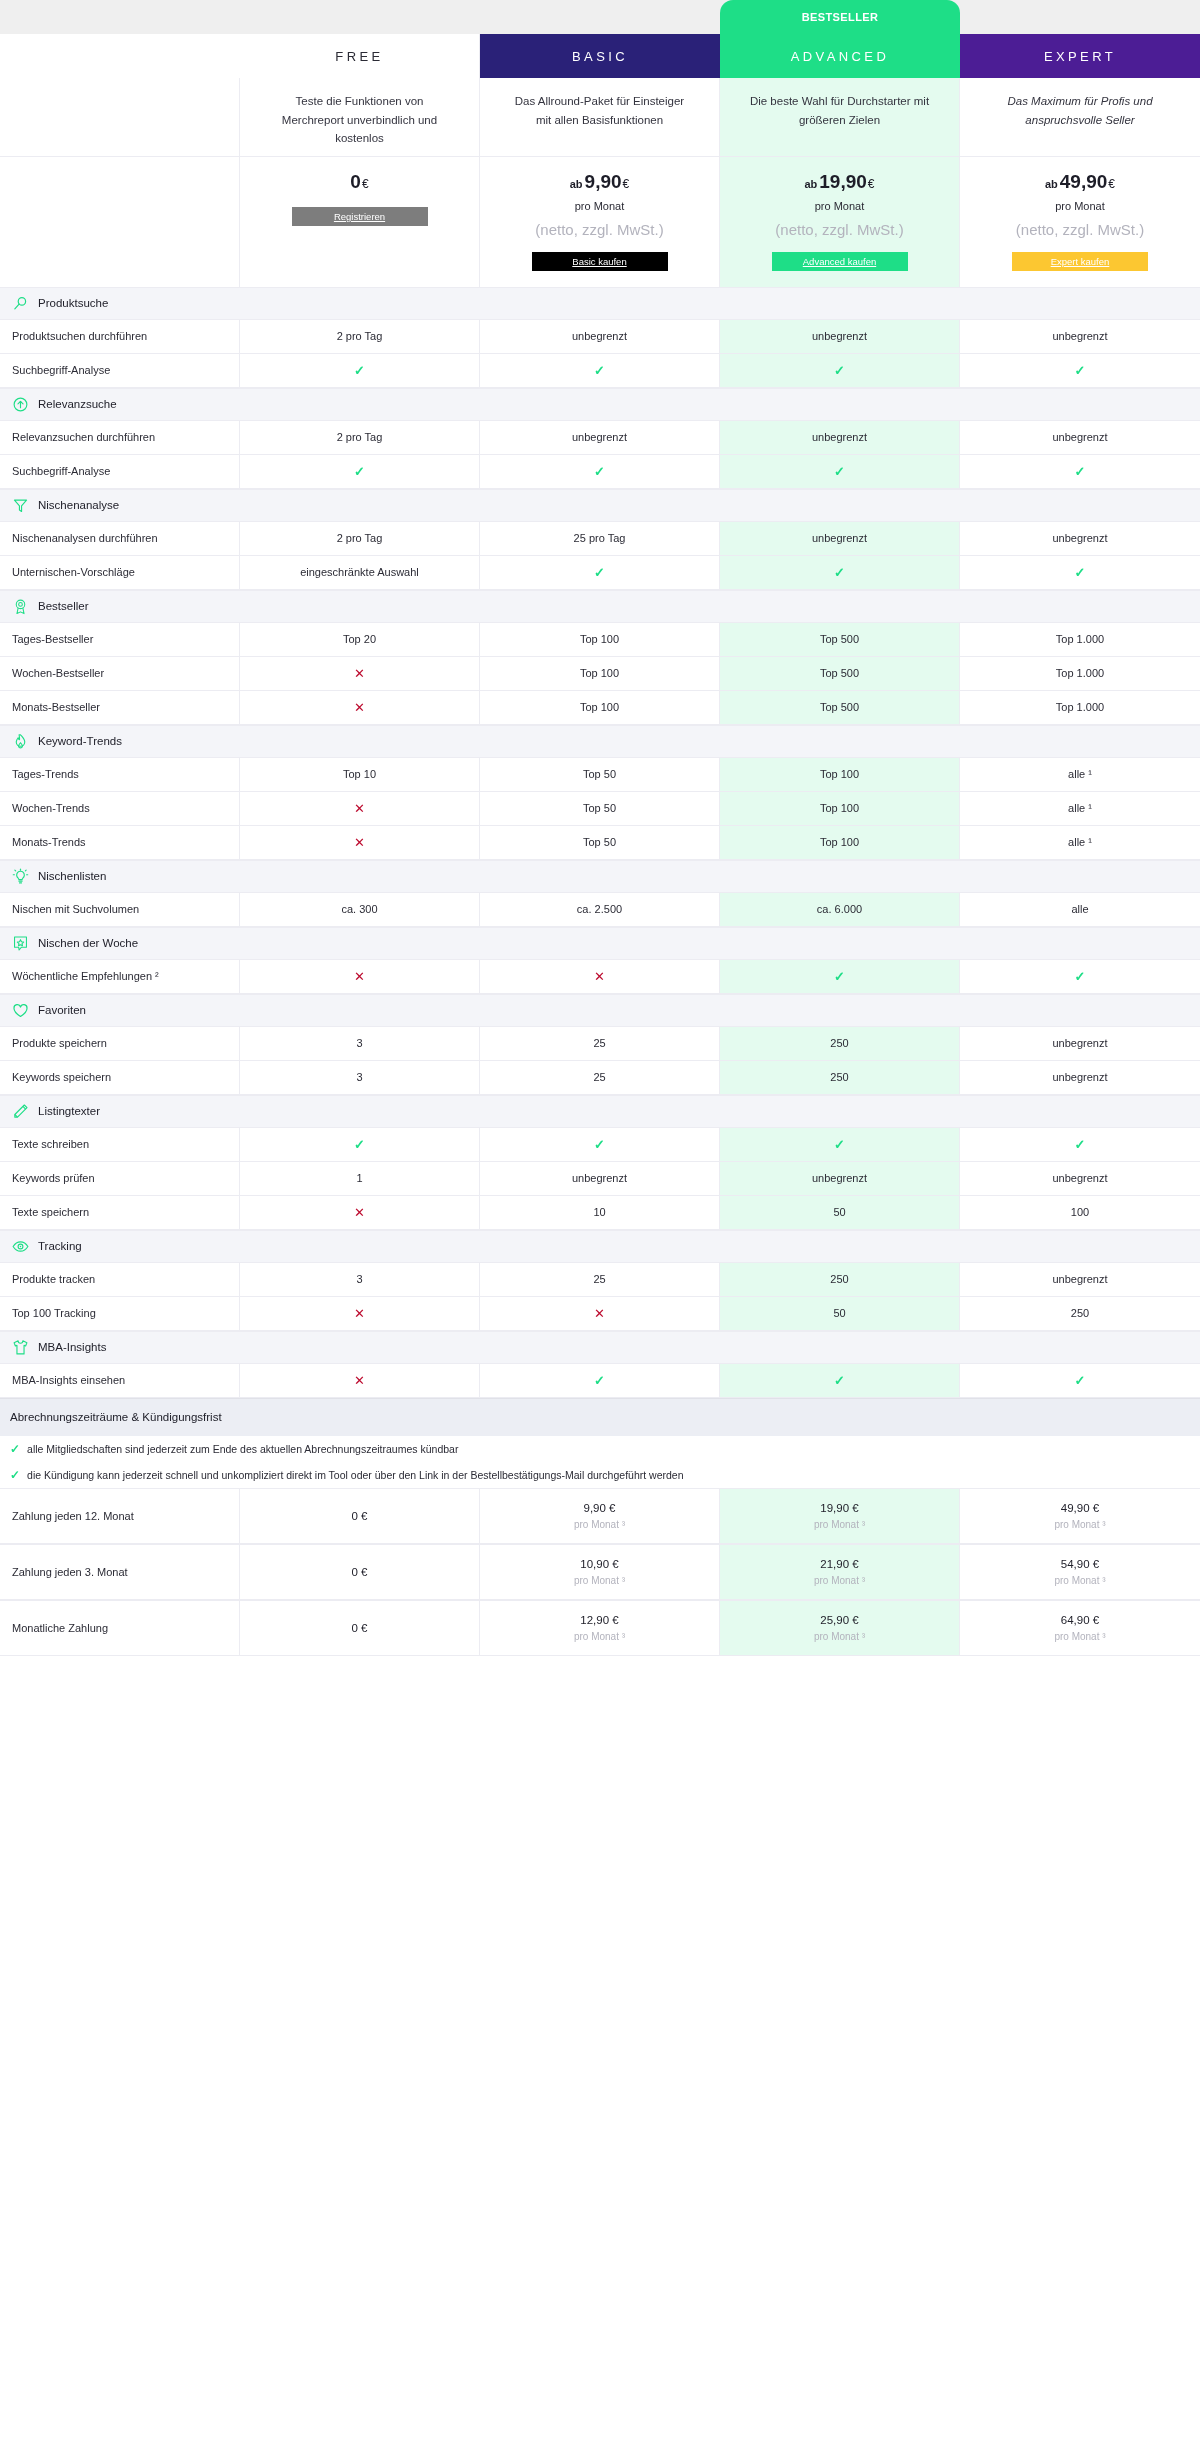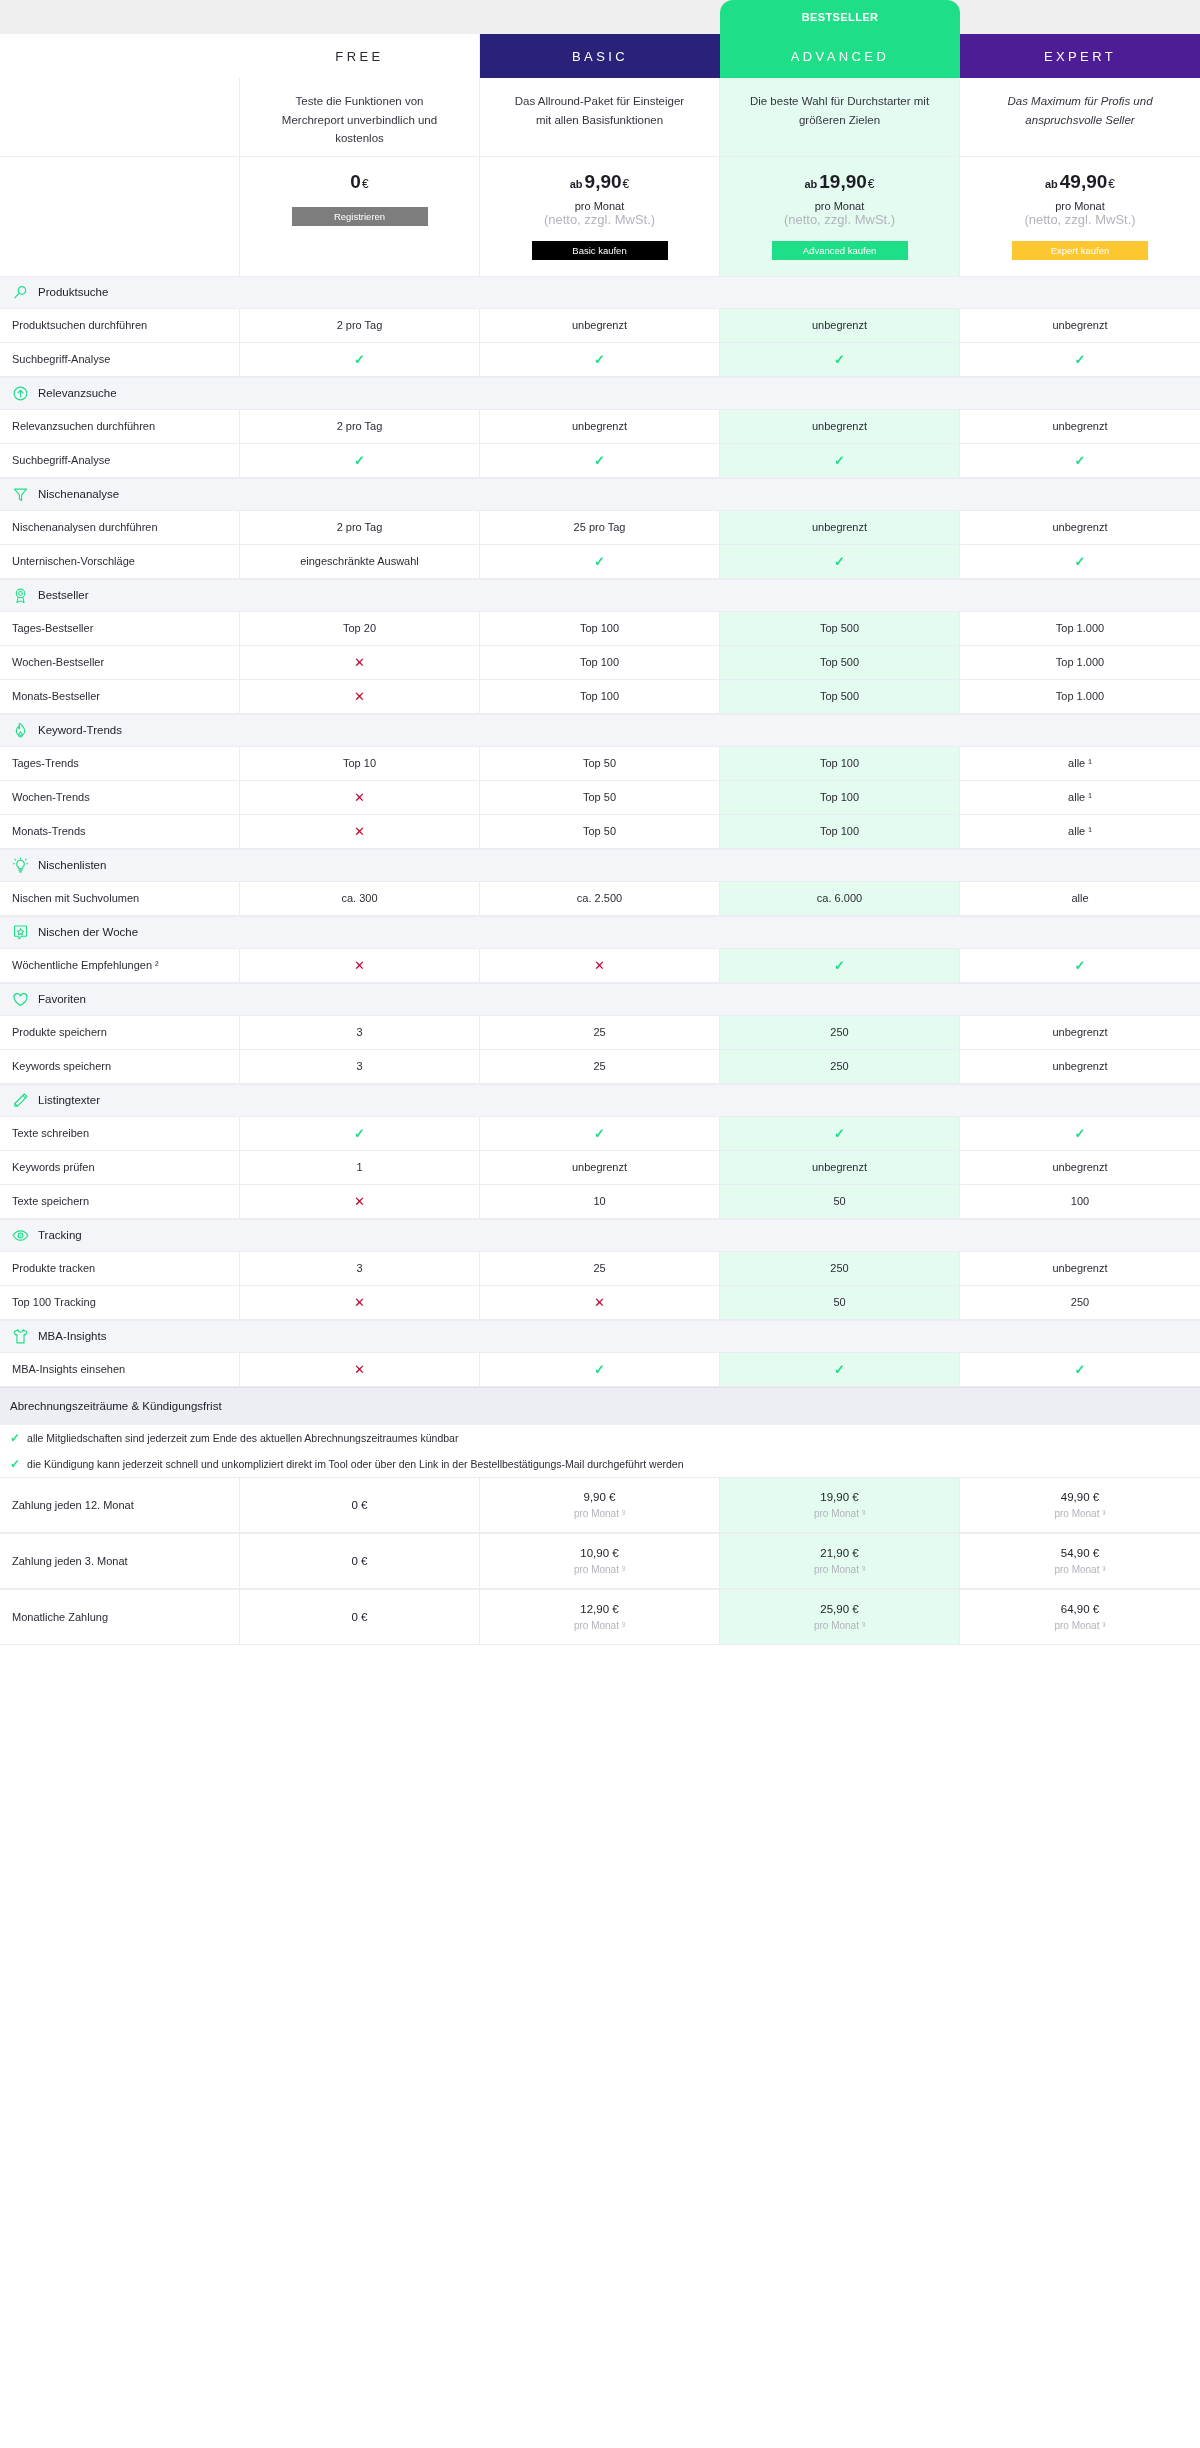--- a/index.html
+++ b/index.html
@@ -76,33 +76,34 @@
     padding: 14px 20px 16px;
     text-align: center;
     border-right: 1px solid #ececf2;
   }
   .plan-price.hl { background: #e4fbef; }
   .plan-price.last { border-right: none; }
   .price-main { font-size: 19px; font-weight: bold; color: #1d1d28; white-space: nowrap; }
   .price-main .pre { font-size: 11px; font-weight: bold; margin-right: 2px; }
   .price-main .cur { font-size: 12px; font-weight: normal; margin-left: 1px; }
   .price-per { font-size: 11px; margin-top: 7px; color: #2b2b35; }
-  .price-net { font-size: 13px; margin-top: 0; color: #b3b3bd; }
+  .price-net { font-size: 15px; margin-top: 9px; color: #b3b3bd; }
   .cta {
     display: block;
     margin: 14px auto 0;
     width: 136px;
     height: 19px;
     line-height: 19px;
     font-size: 9.5px;
     color: #ffffff;
     text-align: center;
     border: none;
     cursor: pointer;
     font-family: "Liberation Sans", sans-serif;
+    text-decoration: underline;
   }
   .cta.grey  { background: #7d7d7d; }
   .cta.navy  { background: #000000; }
   .cta.green { background: #1ede87; }
   .cta.gold  { background: #fcc731; }
 
   
   .sec-head {
     background: #f4f5f9;
     height: 33px;

